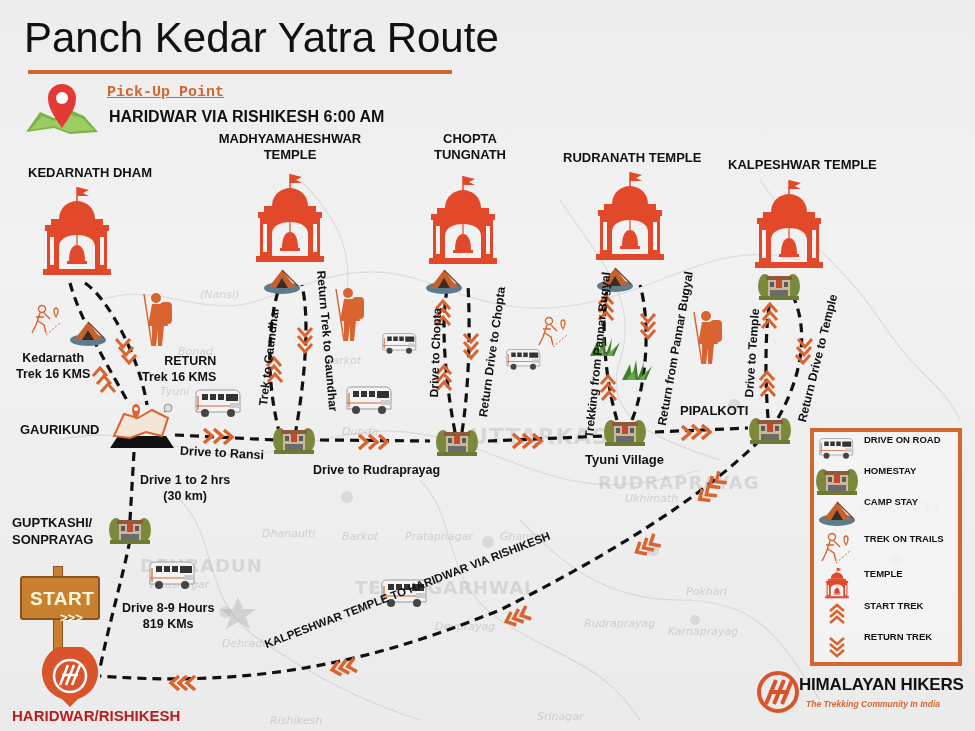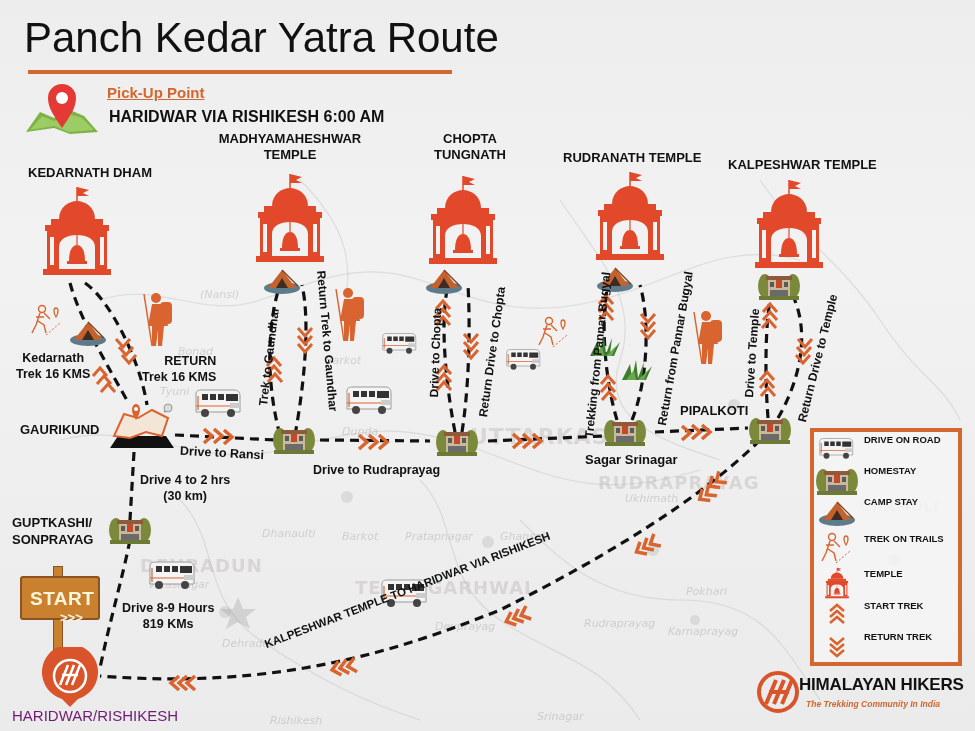--- a/index.html
+++ b/index.html
@@ -17,21 +17,21 @@
   .bgmap { position: absolute; left: 0; top: 0; width: 975px; height: 731px; pointer-events: none; }
   .maplabel { position: absolute; color: rgba(150,150,150,0.35); font-family: "DejaVu Sans", sans-serif; font-style: italic; font-size: 11px; white-space: nowrap; }
   .mapregion { position: absolute; color: rgba(170,150,150,0.28); font-weight: bold; font-size: 22px; white-space: nowrap; letter-spacing: 1px; }
 
   .title {
     left: 24px; top: 14px; font-size: 42px; font-weight: normal;
     font-family: "Liberation Sans", sans-serif; color: #111; white-space: nowrap;
   }
   .title-rule { left: 28px; top: 70px; width: 424px; height: 4px; background: #d2672f; }
 
-  .pickup-label { left: 107px; top: 84px; font-size: 15px; font-weight: bold; color: #d2672f; text-decoration: underline; font-family: Liberation Sans, sans-serif; }
+  .pickup-label { left: 107px; top: 84px; font-size: 15px; font-weight: bold; color: #d2672f; text-decoration: underline; font-family: Liberation Mono, monospace; }
   .pickup-value { left: 109px; top: 108px; font-size: 16px; font-weight: bold; color: #111; font-family: "Liberation Sans", sans-serif; white-space: nowrap; }
 
   .temple-label { font-size: 13px; font-weight: bold; text-align: center; color: #111; font-family: "Liberation Sans", sans-serif; line-height: 16px; white-space: nowrap; }
 
   .place-label { font-size: 13px; font-weight: bold; color: #111; font-family: "Liberation Sans", sans-serif; white-space: nowrap; line-height: 17px; }
   .route-label { font-size: 12.5px; font-weight: bold; color: #111; font-family: "Liberation Sans", sans-serif; white-space: nowrap; line-height: 16px; }
   .vlabel { font-size: 12px; font-weight: bold; color: #111; font-family: "Liberation Sans", sans-serif; white-space: nowrap; transform-origin: left top; }
 
   .legend {
     left: 810px; top: 428px; width: 152px; height: 238px;
@@ -41,21 +41,21 @@
   .legend-icon { width: 46px; height: 30px; display: flex; align-items: center; justify-content: center; }
   .legend-text { font-size: 9.5px; font-weight: bold; font-family: "Liberation Sans", sans-serif; color: #111; white-space: nowrap; margin-left: 4px; }
 
   .brand { left: 756px; top: 668px; width: 215px; height: 50px; }
   .brand-name { position: absolute; left: 43px; top: 7px; font-size: 17px; font-weight: bold; font-family: "Liberation Sans", sans-serif; color: #111; white-space: nowrap; letter-spacing: -0.2px; }
   .brand-tag { position: absolute; left: 50px; top: 31px; font-size: 8.5px; font-weight: bold; font-style: italic; font-family: "Liberation Sans", sans-serif; color: #d2672f; white-space: nowrap; }
 
   .start-text { position: absolute; left: 8px; top: 10px; font-size: 19px; font-weight: bold; color: #fff6dc; font-family: "Liberation Sans", sans-serif; letter-spacing: 0.5px; }
   .start-arrows { position: absolute; left: 38px; top: 32px; font-size: 13px; font-weight: bold; color: #fff6dc; font-family: "Liberation Sans", sans-serif; }
 
-  .haridwar { left: 12px; top: 707px; font-size: 15px; font-weight: normal; font-family: "Liberation Sans", sans-serif; color: #701a75; white-space: nowrap; }
+  .haridwar { left: 12px; top: 707px; font-size: 15px; font-weight: bold; font-family: "Liberation Sans", sans-serif; color: #b91c1c; white-space: nowrap; }
 </style>
 </head>
 <body>
 
 <div class="stage">
 
   <svg class="bgmap" viewBox="0 0 975 731">
     <g fill="none" stroke="rgba(160,160,160,0.25)" stroke-width="1.2">
       <path d="M100 300 C160 280 200 320 260 300 S360 260 420 280 S520 320 600 300 S720 240 800 260"></path>
       <path d="M60 440 C140 420 200 470 280 450 S400 420 480 450 S600 500 700 470"></path>
@@ -437,35 +437,35 @@
     <path d="M58 16 L66 10" stroke="#999" stroke-width="2"></path>
     <circle cx="62" cy="12" r="4" fill="#ddd" stroke="#999"></circle>
   </svg>
 
   <div class="abs place-label" style="left:20px;top:421px;">GAURIKUND</div>
   <div class="abs place-label" style="left:12px;top:514px;">
     <div>GUPTKASHI/</div>
     <div>SONPRAYAG</div>
   </div>
   <div class="abs place-label" style="left:680px;top:402px;">PIPALKOTI</div>
-  <div class="abs route-label" style="left:585px;top:452px;font-size:13px;">Sagar Srinagar</div>
+  <div class="abs route-label" style="left:585px;top:452px;font-size:13px;">Tyuni Village</div>
   <div class="abs haridwar">HARIDWAR/RISHIKESH</div>
 
   <div class="abs route-label" style="left:16px;top:350px;text-align:center;">
     <div>Kedarnath</div>
     <div>Trek 16 KMS</div>
   </div>
   <div class="abs route-label" style="left:142px;top:353px;text-align:right;">
     <div>RETURN</div>
     <div>Trek 16 KMS</div>
   </div>
   <div class="abs route-label" style="left:180px;top:445px;transform:rotate(3deg);">Drive to Ransi</div>
   <div class="abs route-label" style="left:313px;top:462px;">Drive to Rudraprayag</div>
   <div class="abs route-label" style="left:140px;top:472px;text-align:center;">
-    <div>Drive 4 to 2 hrs</div>
+    <div>Drive 1 to 2 hrs</div>
     <div>(30 km)</div>
   </div>
   <div class="abs route-label" style="left:122px;top:600px;text-align:center;">
     <div>Drive 8-9 Hours</div>
     <div>819 KMs</div>
   </div>
 
   <div class="abs vlabel" style="left:256px;top:405px;transform:rotate(-83deg);">Trek to Gaundhar</div>
   <div class="abs vlabel" style="left:328px;top:270px;transform:rotate(85deg);">Return Trek to Gaundhar</div>
   <div class="abs vlabel" style="left:427px;top:397px;transform:rotate(-88deg);">Drive to Chopta</div>

